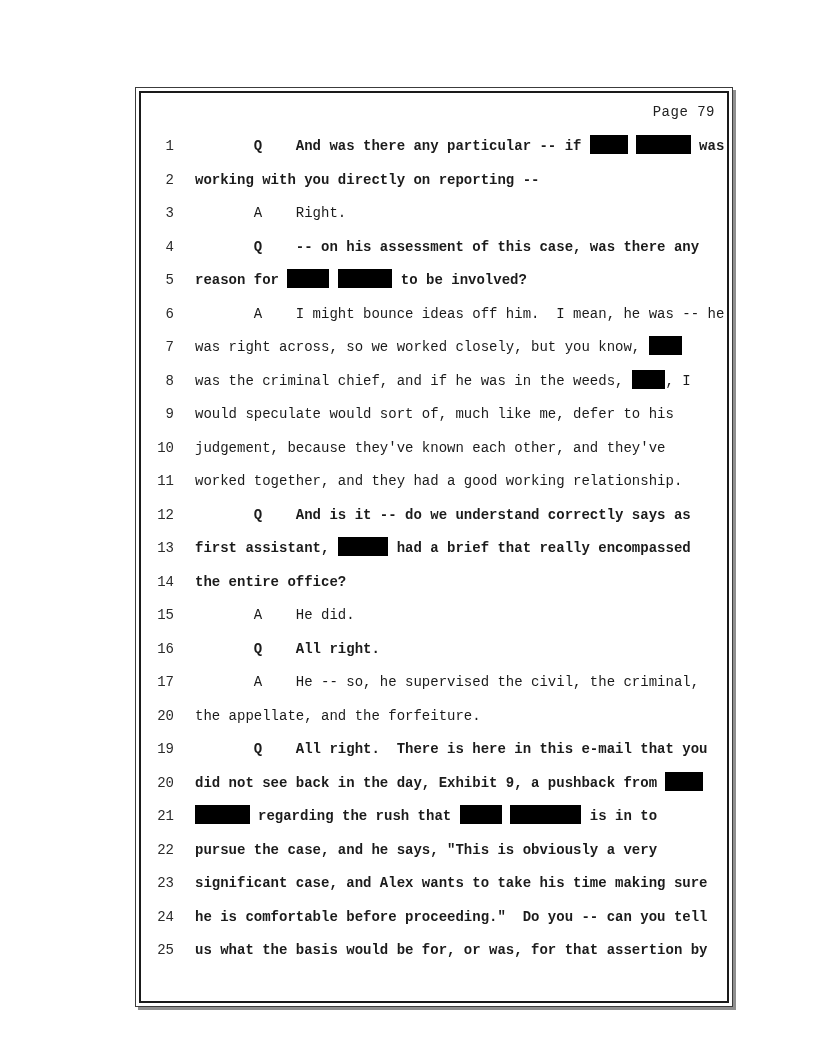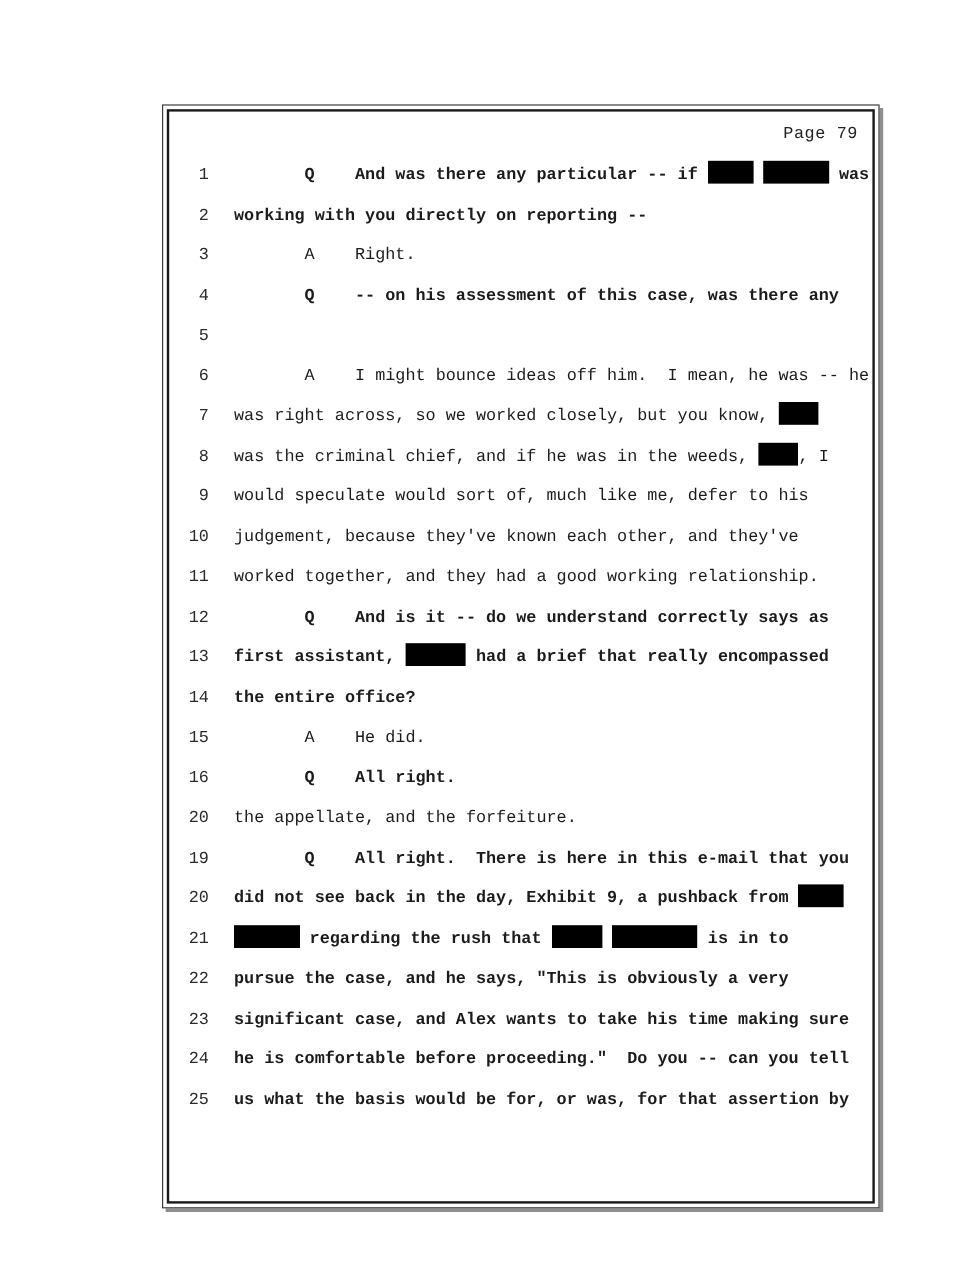--- a/index.html
+++ b/index.html
@@ -98,20 +98,21 @@
           <div class="line">
             <span class="num">3</span>
             <span class="txt">       A    Right.</span>
           </div>
           <div class="line bold">
             <span class="num">4</span>
             <span class="txt">       Q    -- on his assessment of this case, was there any</span>
           </div>
           <div class="line bold">
             <span class="num">5</span>
+            <span class="txt">reason for <span class="redaction" style="width: 5ch;"></span> <span class="redaction" style="width: 6.5ch;"></span> to be involved?</span>
           </div>
           <div class="line">
             <span class="num">6</span>
             <span class="txt">       A    I might bounce ideas off him.  I mean, he was -- he</span>
           </div>
           <div class="line">
             <span class="num">7</span>
             <span class="txt">was right across, so we worked closely, but you know, <span class="redaction" style="width: 4ch;"></span></span>
           </div>
           <div class="line">
@@ -144,20 +145,24 @@
           </div>
           <div class="line">
             <span class="num">15</span>
             <span class="txt">       A    He did.</span>
           </div>
           <div class="line bold">
             <span class="num">16</span>
             <span class="txt">       Q    All right.</span>
           </div>
           <div class="line">
+            <span class="num">17</span>
+            <span class="txt">       A    He -- so, he supervised the civil, the criminal,</span>
+          </div>
+          <div class="line">
             <span class="num">20</span>
             <span class="txt">the appellate, and the forfeiture.</span>
           </div>
           <div class="line bold">
             <span class="num">19</span>
             <span class="txt">       Q    All right.  There is here in this e-mail that you</span>
           </div>
           <div class="line bold">
             <span class="num">20</span>
             <span class="txt">did not see back in the day, Exhibit 9, a pushback from <span class="redaction" style="width: 4.5ch;"></span></span>

